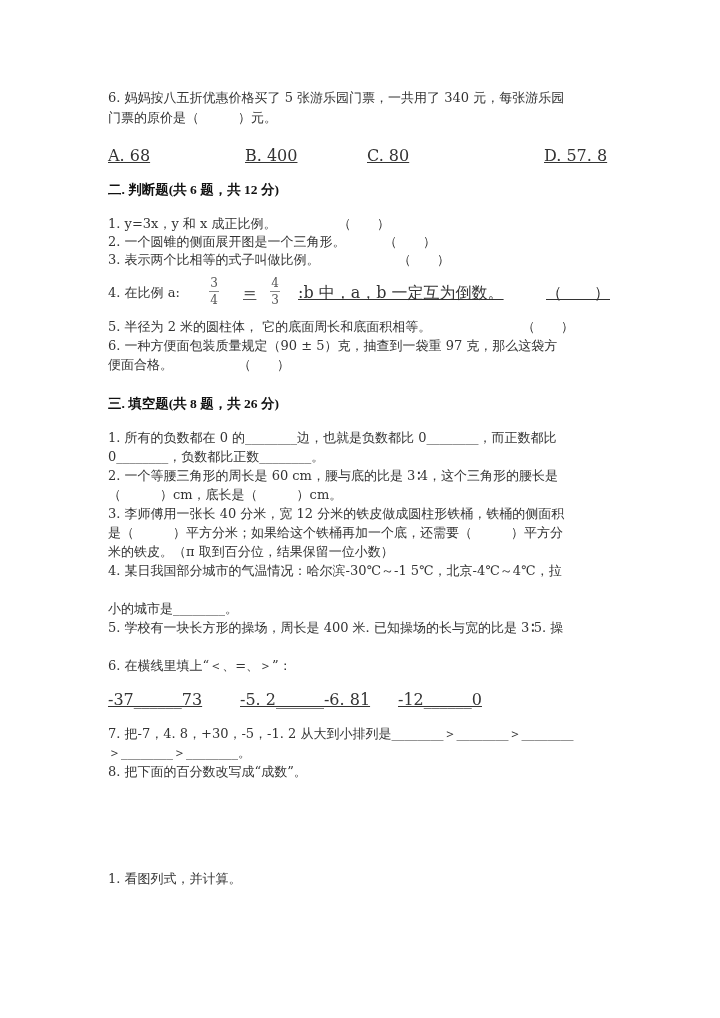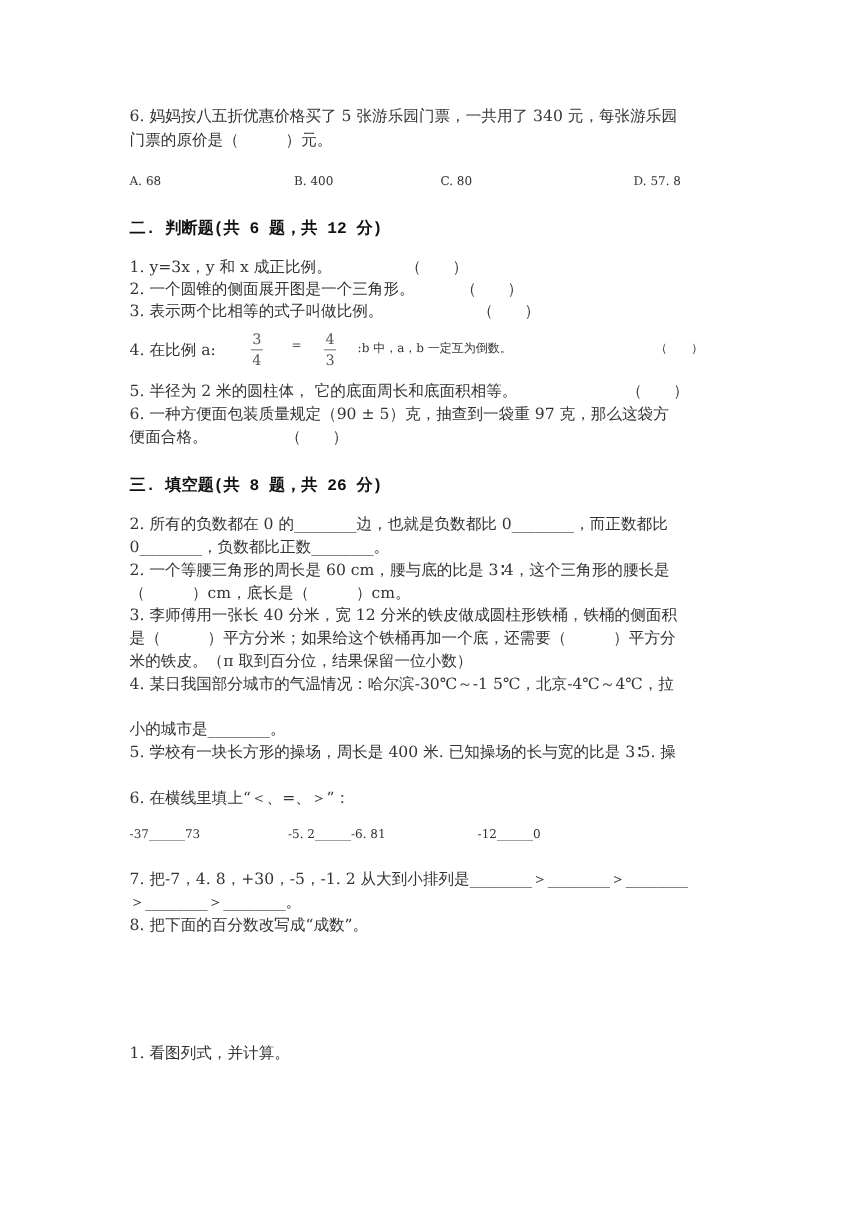--- a/index.html
+++ b/index.html
@@ -8,41 +8,41 @@
     font-family: "DejaVu Serif", "Liberation Serif", serif;
     color: #2a2a2a;
   }
   .page { position: absolute; left: 0; top: 0; width: 720px; height: 838px; }
   .line {
     position: absolute; left: 108px; font-size: 13px; line-height: 19px;
     white-space: nowrap; color: #333;
   }
   .heading {
     position: absolute; left: 108px; font-size: 13.5px; font-weight: bold;
-    font-family: Liberation Mono, monospace; color: #111;
+    font-family: Liberation Serif, serif; color: #111;
     white-space: nowrap;
   }
-  .opt { position: absolute; font-size: 10px; color: #333; white-space: nowrap; }
+  .opt { position: absolute; font-size: 16px; color: #333; white-space: nowrap; text-decoration: underline; }
   .frac {
     position: absolute; display: inline-flex; flex-direction: column; align-items: center;
     font-size: 12px; color: #555; line-height: 14px;
   }
   .frac .bar { width: 10px; height: 1px; background: #888; margin: 1px 0; }
 </style>
 </head>
 <body>
 
 <div class="page">
 
   <div class="line" style="top:88px">6. 妈妈按八五折优惠价格买了 5 张游乐园门票，一共用了 340 元，每张游乐园</div>
   <div class="line" style="top:108px">门票的原价是（　　　）元。</div>
   <div class="opt" style="left:108px; top:146px">A. 68</div>
   <div class="opt" style="left:245px; top:146px">B. 400</div>
   <div class="opt" style="left:367px; top:146px">C. 80</div>
-  <div class="opt" style="left:528px; top:146px">D. 57. 8</div>
+  <div class="opt" style="left:544px; top:146px">D. 57. 8</div>
 
   <div class="heading" style="top:181px">二. 判断题(共 6 题，共 12 分)</div>
 
   <div class="line" style="top:214px">
     <span>1. y=3x，y 和 x 成正比例。</span>
     <span style="position:absolute; left:230px">（　　）</span>
   </div>
   <div class="line" style="top:232px">
     <span>2. 一个圆锥的侧面展开图是一个三角形。</span>
     <span style="position:absolute; left:276px">（　　）</span>
@@ -72,21 +72,21 @@
     <span style="position:absolute; left:414px">（　　）</span>
   </div>
   <div class="line" style="top:336px">6. 一种方便面包装质量规定（90 ± 5）克，抽查到一袋重 97 克，那么这袋方</div>
   <div class="line" style="top:355px">
     <span>便面合格。</span>
     <span style="position:absolute; left:130px">（　　）</span>
   </div>
 
   <div class="heading" style="top:395px">三. 填空题(共 8 题，共 26 分)</div>
 
-  <div class="line" style="top:428px">2. 所有的负数都在 0 的________边，也就是负数都比 0________，而正数都比</div>
+  <div class="line" style="top:428px">1. 所有的负数都在 0 的________边，也就是负数都比 0________，而正数都比</div>
   <div class="line" style="top:447px">0________，负数都比正数________。</div>
   <div class="line" style="top:466px">2. 一个等腰三角形的周长是 60 cm，腰与底的比是 3∶4，这个三角形的腰长是</div>
   <div class="line" style="top:485px">（　　　）cm，底长是（　　　）cm。</div>
   <div class="line" style="top:504px">3. 李师傅用一张长 40 分米，宽 12 分米的铁皮做成圆柱形铁桶，铁桶的侧面积</div>
   <div class="line" style="top:542px">米的铁皮。（π 取到百分位，结果保留一位小数）</div>
   <div class="line" style="top:523px">是（　　　）平方分米；如果给这个铁桶再加一个底，还需要（　　　）平方分</div>
   <div class="line" style="top:561px">4. 某日我国部分城市的气温情况：哈尔滨-30℃～-1 5℃，北京-4℃～4℃，拉</div>
   <div class="line" style="top:599px">小的城市是________。</div>
   <div class="line" style="top:618px">5. 学校有一块长方形的操场，周长是 400 米. 已知操场的长与宽的比是 3∶5. 操</div>
   <div class="line" style="top:656px">6. 在横线里填上“＜、=、＞”：</div>

